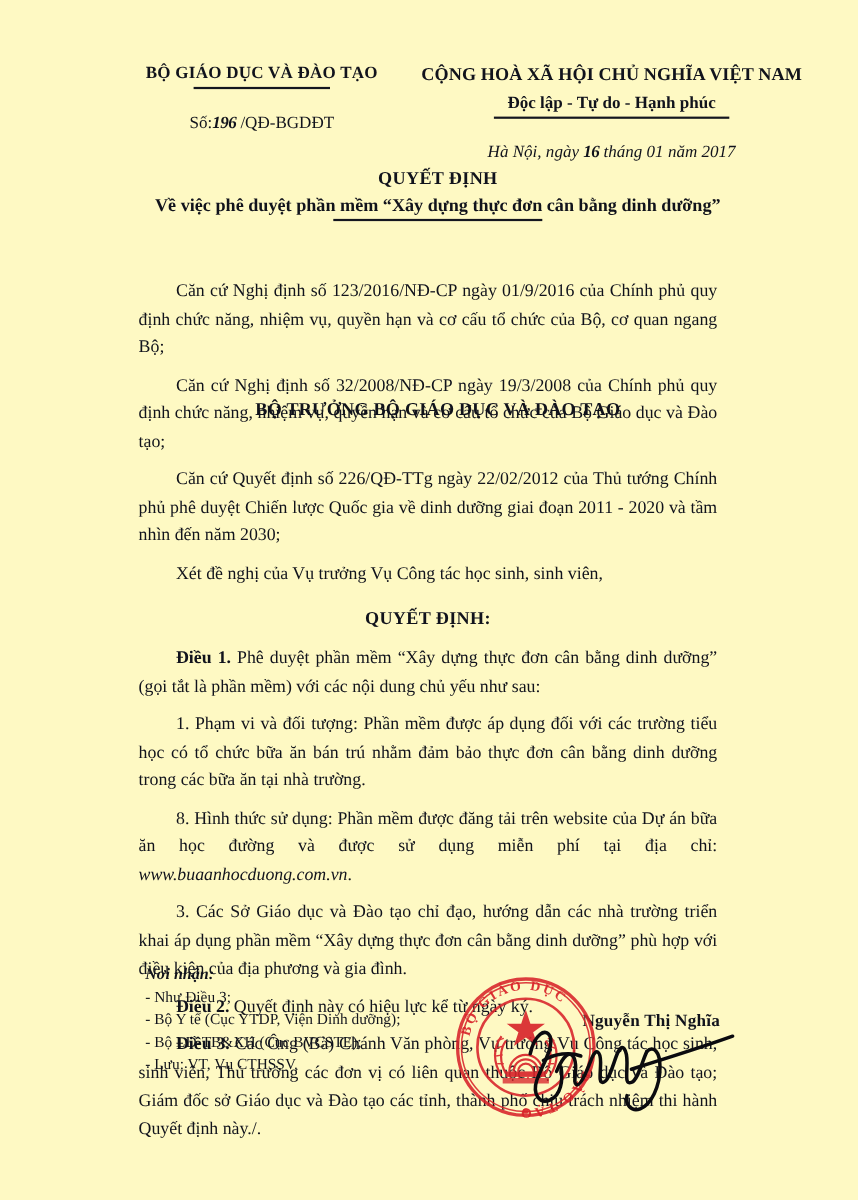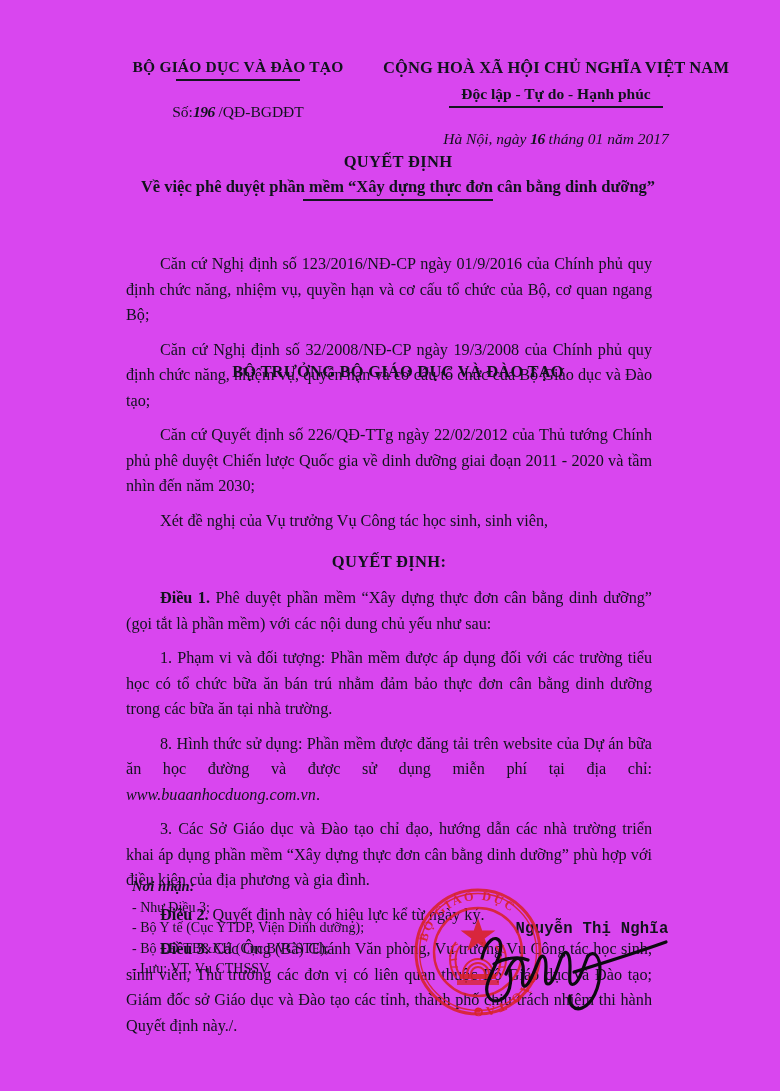--- a/index.html
+++ b/index.html
@@ -11,21 +11,21 @@
     width: 780px; height: 1091px;
     position: relative;
     font-family: "Liberation Serif", "DejaVu Serif", serif;
     color: #11131c;
     overflow: hidden;
   }
 
   .page {
     position: absolute;
     inset: 0;
-    background: #d946ef;
+    background: #fef9c3;
     padding: 0;
   }
 
   
   .header {
     position: absolute;
     top: 58px; left: 104px; right: 40px;
     display: flex;
     align-items: flex-start;
   }
@@ -179,21 +179,20 @@
     font-weight: bold;
     font-size: 15.6px;
     letter-spacing: 0.2px;
     line-height: 21px;
   }
   .sign-name {
     font-weight: bold;
     font-size: 15.6px;
     margin-top: 48px;
     letter-spacing: 0.2px;
-    font-family: Liberation Mono, monospace;
   }
 
   
   .seal {
     position: absolute;
     left: 408px;
     top: 882px;
     width: 140px; height: 140px;
     pointer-events: none;
   }

